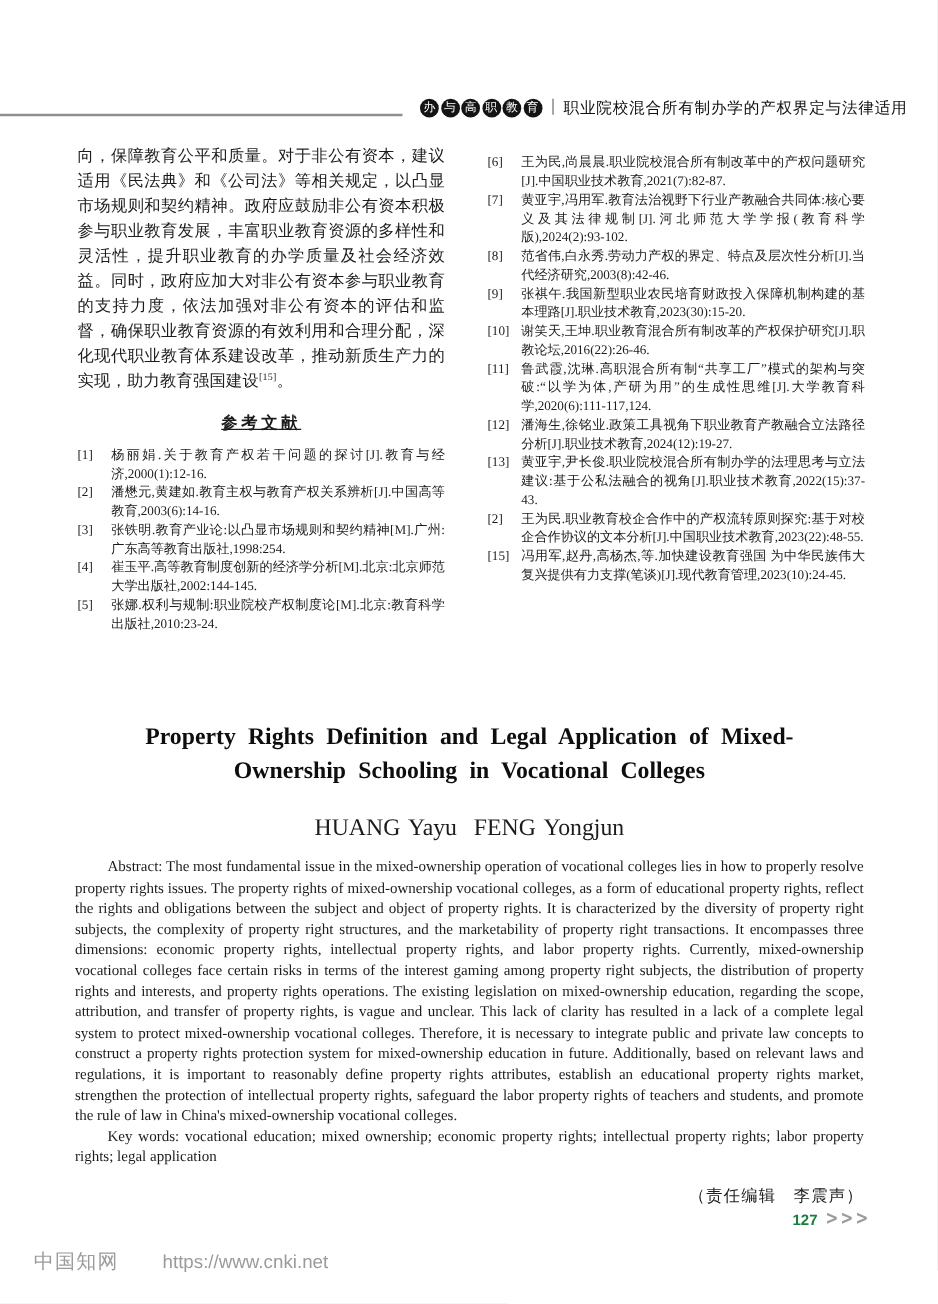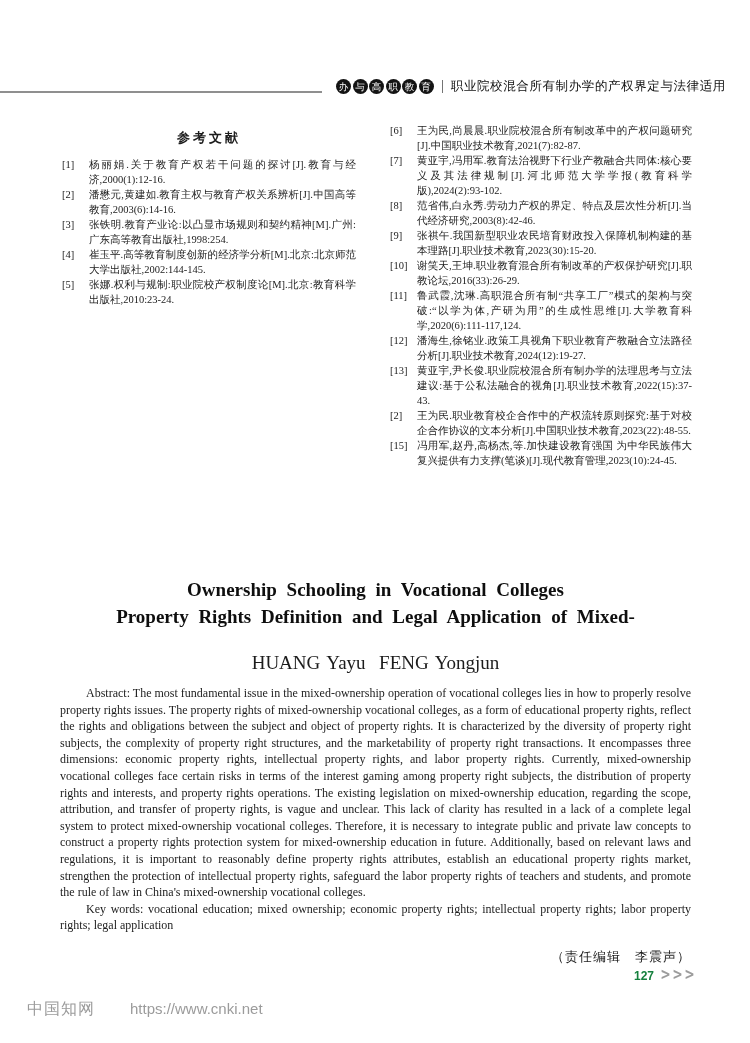--- a/index.html
+++ b/index.html
@@ -16,21 +16,21 @@
     font-size:9.5px; line-height:15.5px; text-align:center; margin-right:1.5px;
     font-family:"Liberation Sans","DejaVu Sans",sans-serif; flex:0 0 15px;
   }
   .header-sep {color:#3a3a3a; margin:0 7px 0 6px; font-size:14px; font-weight:300;}
   .header-title {font-size:12.5px; letter-spacing:0.6px; color:#101010; white-space:nowrap;}
   
   .col-left  {position:absolute; left:62px;  top:115px; width:294px;}
   .col-right {position:absolute; left:390px; top:123px; width:302px;}
   .body-para {font-size:13px; line-height:20px; text-align:justify; letter-spacing:0.2px; margin:0;}
   .body-para sup {font-size:8px; line-height:0;}
-  .ref-heading {margin:14px 0 10px; text-align:center; font-size:13px; font-weight:bold; letter-spacing:3px;}
+  .ref-heading {margin:14px 0 10px; text-align:center; font-size:13px; font-weight:bold; letter-spacing:3px;text-decoration:underline;}
   .ref-list {font-size:10.5px; line-height:15px;}
   .ref-item {display:flex;}
   .ref-num  {width:27px; flex:0 0 27px;}
   .ref-text {flex:1; text-align:justify;}
   
   .english {position:absolute; left:60px; top:576px; width:631px;}
   .en-title {text-align:center; font-size:19px; font-weight:bold; line-height:27px; word-spacing:5px; color:#0e0e0e; margin:0;}
   .en-authors {text-align:center; font-size:19px; margin-top:22px; white-space:pre-wrap; word-spacing:2px;}
   .en-abstract, .en-keywords {margin:0; font-size:12px; line-height:16.6px; text-align:justify; text-indent:26px;}
   .en-abstract {margin-top:11px;}
@@ -54,20 +54,21 @@
     <span class="badge">与</span>
     <span class="badge">高</span>
     <span class="badge">职</span>
     <span class="badge">教</span>
     <span class="badge">育</span>
     <span class="header-sep">|</span>
     <span class="header-title">职业院校混合所有制办学的产权界定与法律适用</span>
   </div>
 
   <div class="col-left">
+    <p class="body-para"><span>向，保障教育公平和质量。对于非公有资本，建议适用《民法典》和《公司法》等相关规定，以凸显市场规则和契约精神。政府应鼓励非公有资本积极参与职业教育发展，丰富职业教育资源的多样性和灵活性，提升职业教育的办学质量及社会经济效益。同时，政府应加大对非公有资本参与职业教育的支持力度，依法加强对非公有资本的评估和监督，确保职业教育资源的有效利用和合理分配，深化现代职业教育体系建设改革，推动新质生产力的实现，助力教育强国建设</span><sup>[15]</sup><span>。</span></p>
 
     <div class="ref-heading">参考文献</div>
 
     <div class="ref-list">
       <div class="ref-item">
         <span class="ref-num">[1]</span>
         <span class="ref-text">杨丽娟.关于教育产权若干问题的探讨[J].教育与经济,2000(1):12-16.</span>
       </div>
       <div class="ref-item">
         <span class="ref-num">[2]</span>
@@ -101,21 +102,21 @@
       <div class="ref-item">
         <span class="ref-num">[8]</span>
         <span class="ref-text">范省伟,白永秀.劳动力产权的界定、特点及层次性分析[J].当代经济研究,2003(8):42-46.</span>
       </div>
       <div class="ref-item">
         <span class="ref-num">[9]</span>
         <span class="ref-text">张祺午.我国新型职业农民培育财政投入保障机制构建的基本理路[J].职业技术教育,2023(30):15-20.</span>
       </div>
       <div class="ref-item">
         <span class="ref-num">[10]</span>
-        <span class="ref-text">谢笑天,王坤.职业教育混合所有制改革的产权保护研究[J].职教论坛,2016(33):26-29.</span>
+        <span class="ref-text">谢笑天,王坤.职业教育混合所有制改革的产权保护研究[J].职教论坛,2016(22):26-46.</span>
       </div>
       <div class="ref-item">
         <span class="ref-num">[11]</span>
         <span class="ref-text">鲁武霞,沈琳.高职混合所有制“共享工厂”模式的架构与突破:“以学为体,产研为用”的生成性思维[J].大学教育科学,2020(6):111-117,124.</span>
       </div>
       <div class="ref-item">
         <span class="ref-num">[12]</span>
         <span class="ref-text">潘海生,徐铭业.政策工具视角下职业教育产教融合立法路径分析[J].职业技术教育,2024(12):19-27.</span>
       </div>
       <div class="ref-item">
@@ -128,22 +129,22 @@
       </div>
       <div class="ref-item">
         <span class="ref-num">[15]</span>
         <span class="ref-text">冯用军,赵丹,高杨杰,等.加快建设教育强国 为中华民族伟大复兴提供有力支撑(笔谈)[J].现代教育管理,2023(10):24-45.</span>
       </div>
     </div>
   </div>
 
   <div class="english">
     <h1 class="en-title">
+      <span style="display:block">Property Rights Definition and Legal Application of Mixed-</span>
       <span style="display:block">Ownership Schooling in Vocational Colleges</span>
-      <span style="display:block">Property Rights Definition and Legal Application of Mixed-</span>
     </h1>
     <div class="en-authors">HUANG Yayu  FENG Yongjun</div>
     <p class="en-abstract"><span>Abstract: </span><span>The most fundamental issue in the mixed-ownership operation of vocational colleges lies in how to properly resolve property rights issues. The property rights of mixed-ownership vocational colleges, as a form of educational property rights, reflect the rights and obligations between the subject and object of property rights. It is characterized by the diversity of property right subjects, the complexity of property right structures, and the marketability of property right transactions. It encompasses three dimensions: economic property rights, intellectual property rights, and labor property rights. Currently, mixed-ownership vocational colleges face certain risks in terms of the interest gaming among property right subjects, the distribution of property rights and interests, and property rights operations. The existing legislation on mixed-ownership education, regarding the scope, attribution, and transfer of property rights, is vague and unclear. This lack of clarity has resulted in a lack of a complete legal system to protect mixed-ownership vocational colleges. Therefore, it is necessary to integrate public and private law concepts to construct a property rights protection system for mixed-ownership education in future. Additionally, based on relevant laws and regulations, it is important to reasonably define property rights attributes, establish an educational property rights market, strengthen the protection of intellectual property rights, safeguard the labor property rights of teachers and students, and promote the rule of law in China's mixed-ownership vocational colleges.</span></p>
     <p class="en-keywords"><span>Key words: </span><span>vocational education; mixed ownership; economic property rights; intellectual property rights; labor property rights; legal application</span></p>
     <div class="editor-note">（责任编辑　李震声）</div>
   </div>
 
   <div class="page-num">127</div>
   <div class="chevrons">&gt;&gt;&gt;</div>
 

